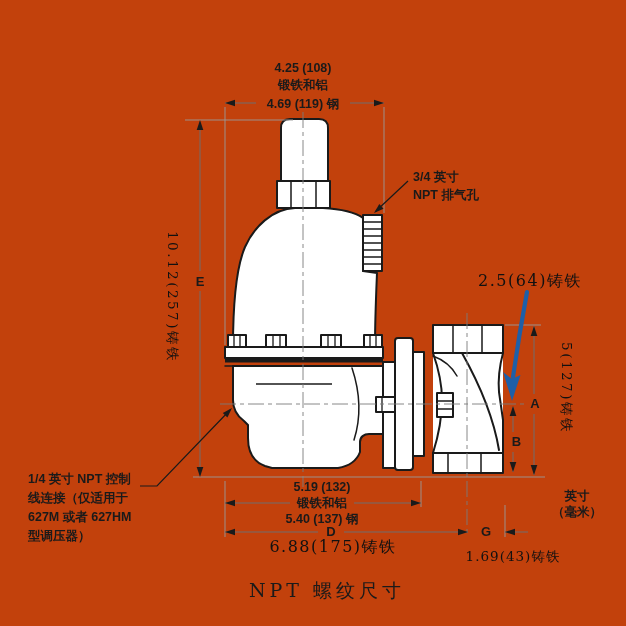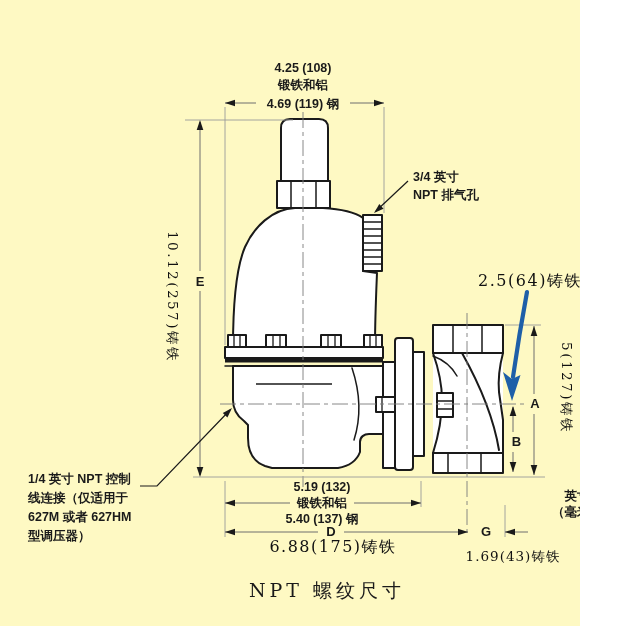--- a/index.html
+++ b/index.html
@@ -1,16 +1,16 @@
 <!DOCTYPE html>
 <html><head>
 <meta charset="utf-8">
 <style>
   html,body{margin:0;padding:0;background:#ffffff;}
-  .stage{position:relative;width:580px;height:626px;background:#fef9c3;overflow:hidden;}
+  .stage{position:relative;width:626px;height:626px;background:#c2410c;overflow:hidden;}
   svg{display:block;}
   .t-sans{font-family:"Liberation Sans",sans-serif;font-weight:600;font-size:12.5px;fill:#1a1a1a;}
   .t-sans-lbl{font-family:"Liberation Sans",sans-serif;font-weight:600;font-size:13px;fill:#1a1a1a;}
   .t-serif{font-family:"DejaVu Serif",serif;font-weight:400;font-size:16px;fill:#111;letter-spacing:1.5px;}
   .t-serif-sm{font-family:"DejaVu Serif",serif;font-weight:400;font-size:13.5px;fill:#111;letter-spacing:1px;}
   .t-serif-vert{font-family:"DejaVu Serif",serif;font-weight:400;font-size:13.5px;fill:#111;letter-spacing:2.5px;}
   .t-title{font-family:"DejaVu Serif",serif;font-weight:400;font-size:19px;fill:#1a1a1a;letter-spacing:4px;}
   .ol{fill:none;stroke:#1a1a1a;stroke-width:2;stroke-linejoin:round;stroke-linecap:round;}
   .olf{fill:#ffffff;stroke:#1a1a1a;stroke-width:2;stroke-linejoin:round;}
   .olt{fill:none;stroke:#1a1a1a;stroke-width:1.5;stroke-linecap:round;}

